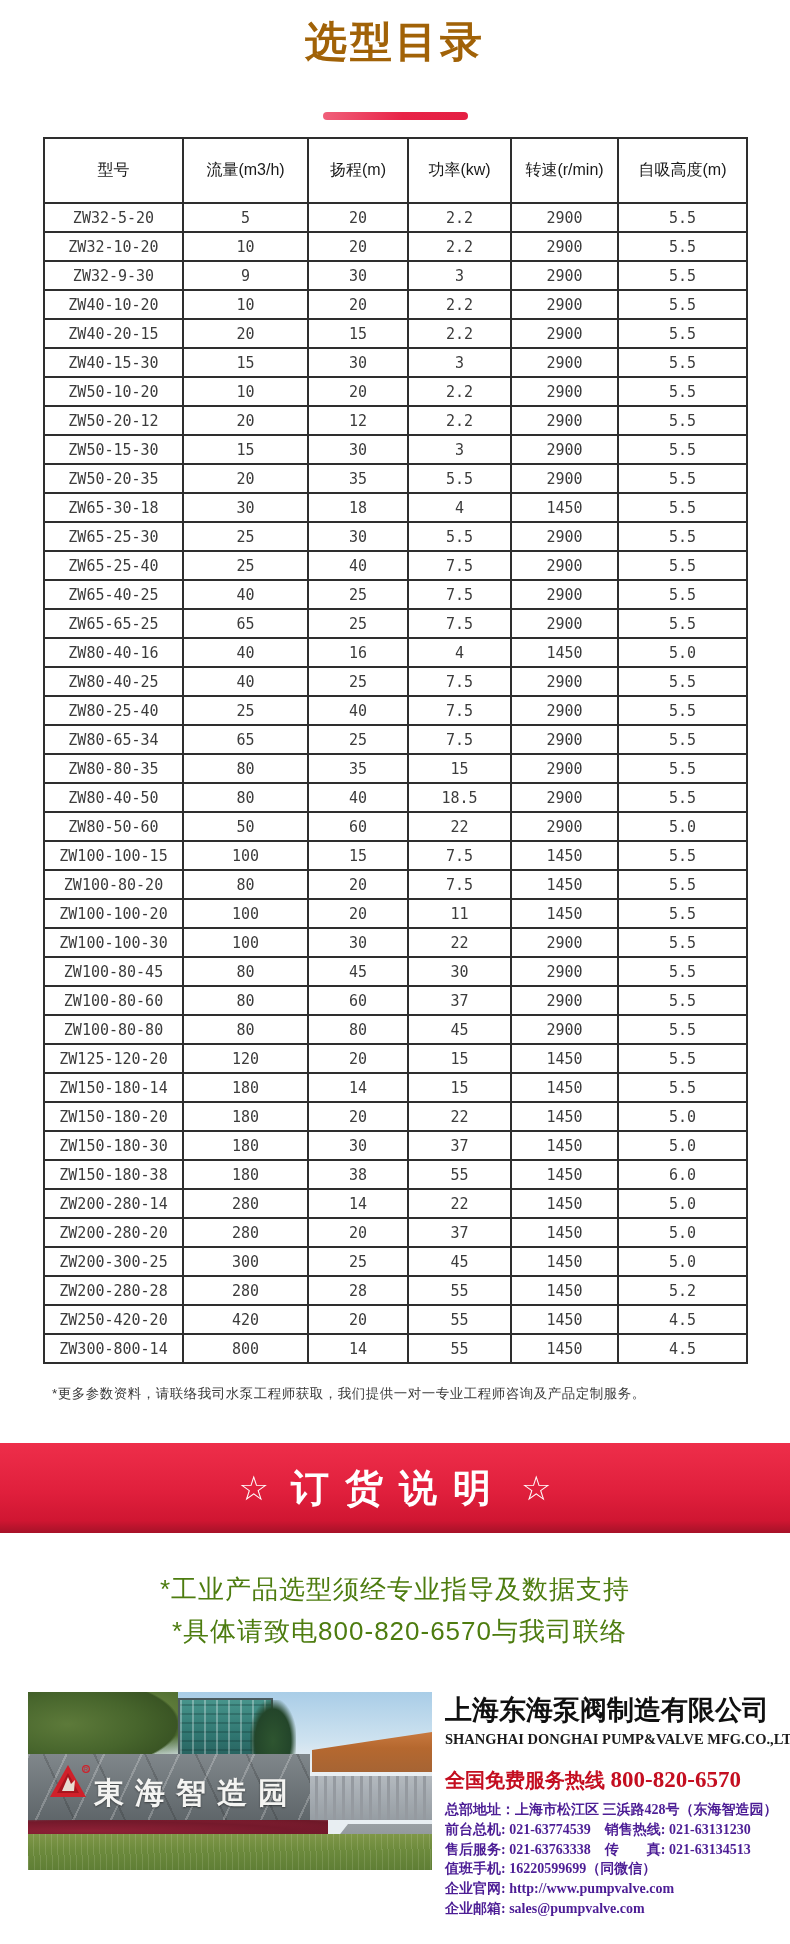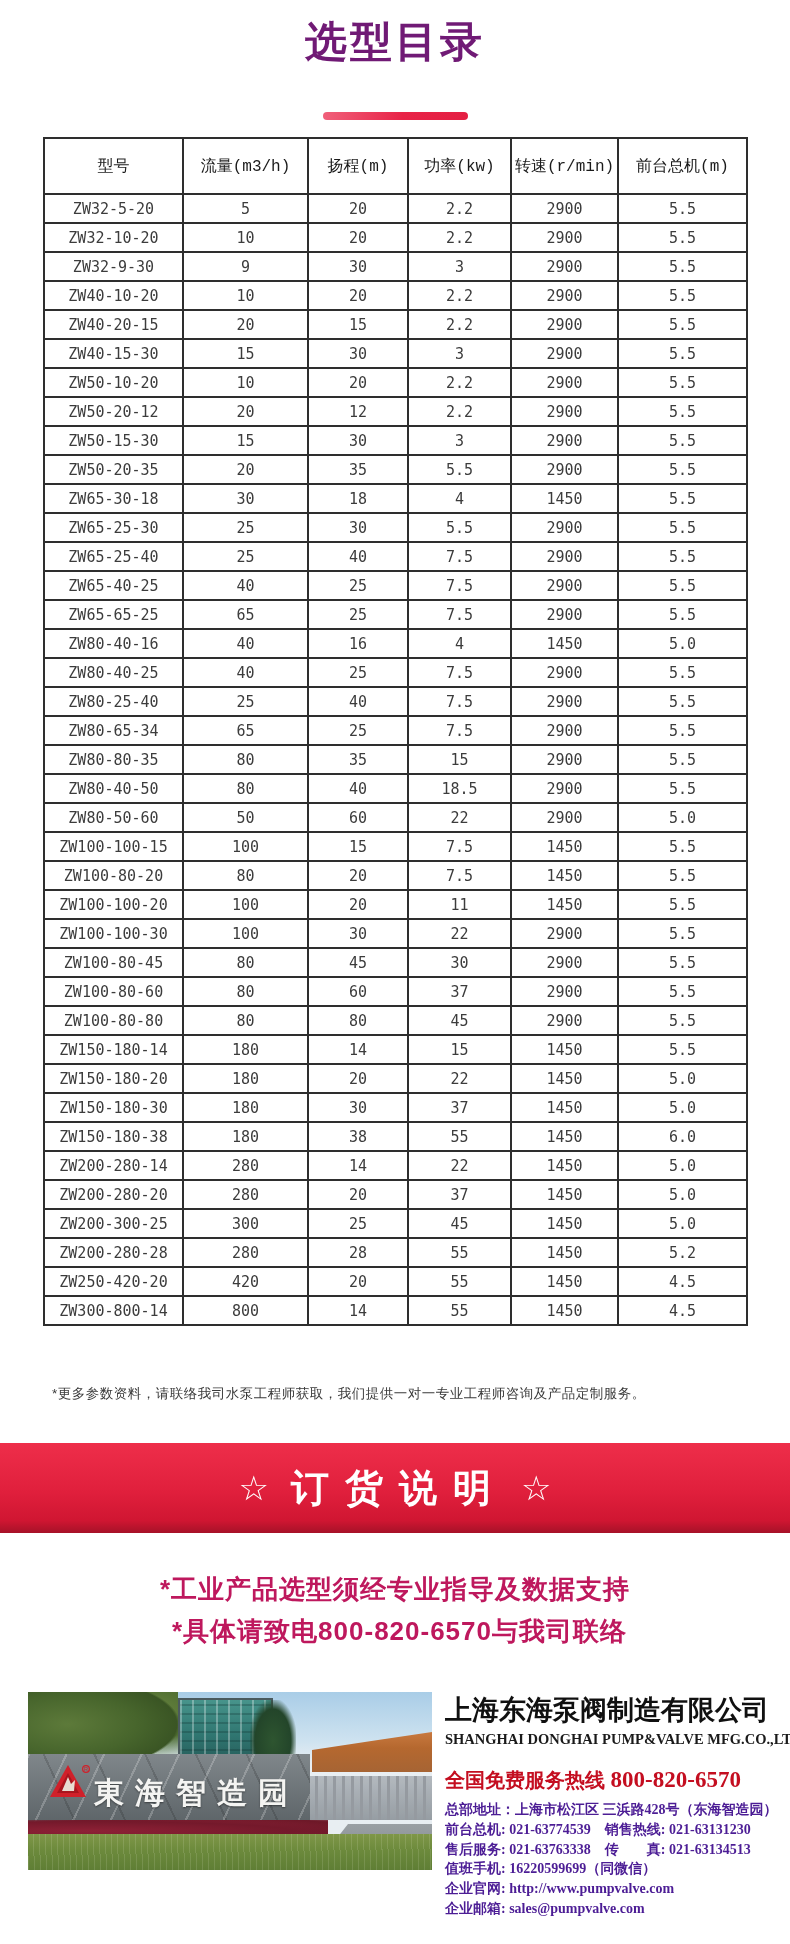--- a/index.html
+++ b/index.html
@@ -6,41 +6,41 @@
   html,body { background:#ffffff; }
   body {
     width:790px; height:1944px; position:relative;
     font-family:"Liberation Sans","DejaVu Sans",sans-serif;
     overflow:hidden;
   }
 
   
   .page-title {
     position:absolute; top:14px; left:0; width:790px;
-    text-align:center; font-size:42px; font-weight:bold; color:#701a75;
+    text-align:center; font-size:42px; font-weight:bold; color:#a16207;
     letter-spacing:3px;
   }
   .title-underline {
     position:absolute; top:112px; left:323px; width:145px; height:8px;
     border-radius:4px;
     background:linear-gradient(90deg,#f0607a 0%, #e82347 55%, #e41f43 100%);
   }
 
   
   .spec-table {
     position:absolute; top:137px; left:43px; width:703px;
     border-collapse:collapse; table-layout:fixed;
   }
   .spec-table th, .spec-table td {
     border:2px solid #2e2e2e; text-align:center; vertical-align:middle;
     overflow:hidden; white-space:nowrap;
   }
   .spec-table th {
-    height:56px; font-size:16px; font-weight:normal; color:#1a1a1a;
-    font-family:Liberation Mono, monospace;
+    height:65px; font-size:16px; font-weight:normal; color:#1a1a1a;
+    font-family:Liberation Sans, sans-serif;
   }
   .spec-table td {
     height:29px; font-size:15px; color:#3c3c3c;
     font-family:"DejaVu Sans Mono",monospace;
     padding:0 2px;
   }
 
   
   .footnote {
     position:absolute; top:1385px; left:52px; width:700px;
@@ -55,21 +55,21 @@
     color:#ffffff;
   }
   .order-banner .star { font-size:34px; font-weight:bold; margin:0 14px; }
   .order-banner .banner-text {
     font-size:38px; font-weight:bold; letter-spacing:16px; text-indent:8px;
   }
 
   
   .order-note {
     position:absolute; left:0; width:790px; text-align:center;
-    color:#be185d; font-weight:bold; font-size:26px; letter-spacing:1px;
+    color:#4d7c0f; font-weight:normal; font-size:26px; letter-spacing:1px;
   }
   .order-note.n1 { top:1572px; }
   .order-note.n2 { top:1614px;padding-left:9px; }
 
   
   .factory-photo {
     position:absolute; top:1692px; left:28px; width:404px; height:178px;
     overflow:hidden; background:linear-gradient(180deg,#a9cde7 0%, #cfe3f0 28%, #e8eef2 40%);
   }
   .p-glass {
@@ -167,21 +167,21 @@
       <col style="width:107px">
       <col style="width:129px">
   </colgroup>
   <thead>
     <tr>
         <th>型号</th>
         <th>流量(m3/h)</th>
         <th>扬程(m)</th>
         <th>功率(kw)</th>
         <th>转速(r/min)</th>
-        <th>前台总机(m)</th>
+        <th>自吸高度(m)</th>
       </tr>
   </thead>
   <tbody>
       <tr>
         <td>ZW32-5-20</td>
         <td>5</td>
         <td>20</td>
         <td>2.2</td>
         <td>2900</td>
         <td>5.5</td>
@@ -401,20 +401,28 @@
         <td>37</td>
         <td>2900</td>
         <td>5.5</td>
       </tr>
       <tr>
         <td>ZW100-80-80</td>
         <td>80</td>
         <td>80</td>
         <td>45</td>
         <td>2900</td>
+        <td>5.5</td>
+      </tr>
+      <tr>
+        <td>ZW125-120-20</td>
+        <td>120</td>
+        <td>20</td>
+        <td>15</td>
+        <td>1450</td>
         <td>5.5</td>
       </tr>
       <tr>
         <td>ZW150-180-14</td>
         <td>180</td>
         <td>14</td>
         <td>15</td>
         <td>1450</td>
         <td>5.5</td>
       </tr>

